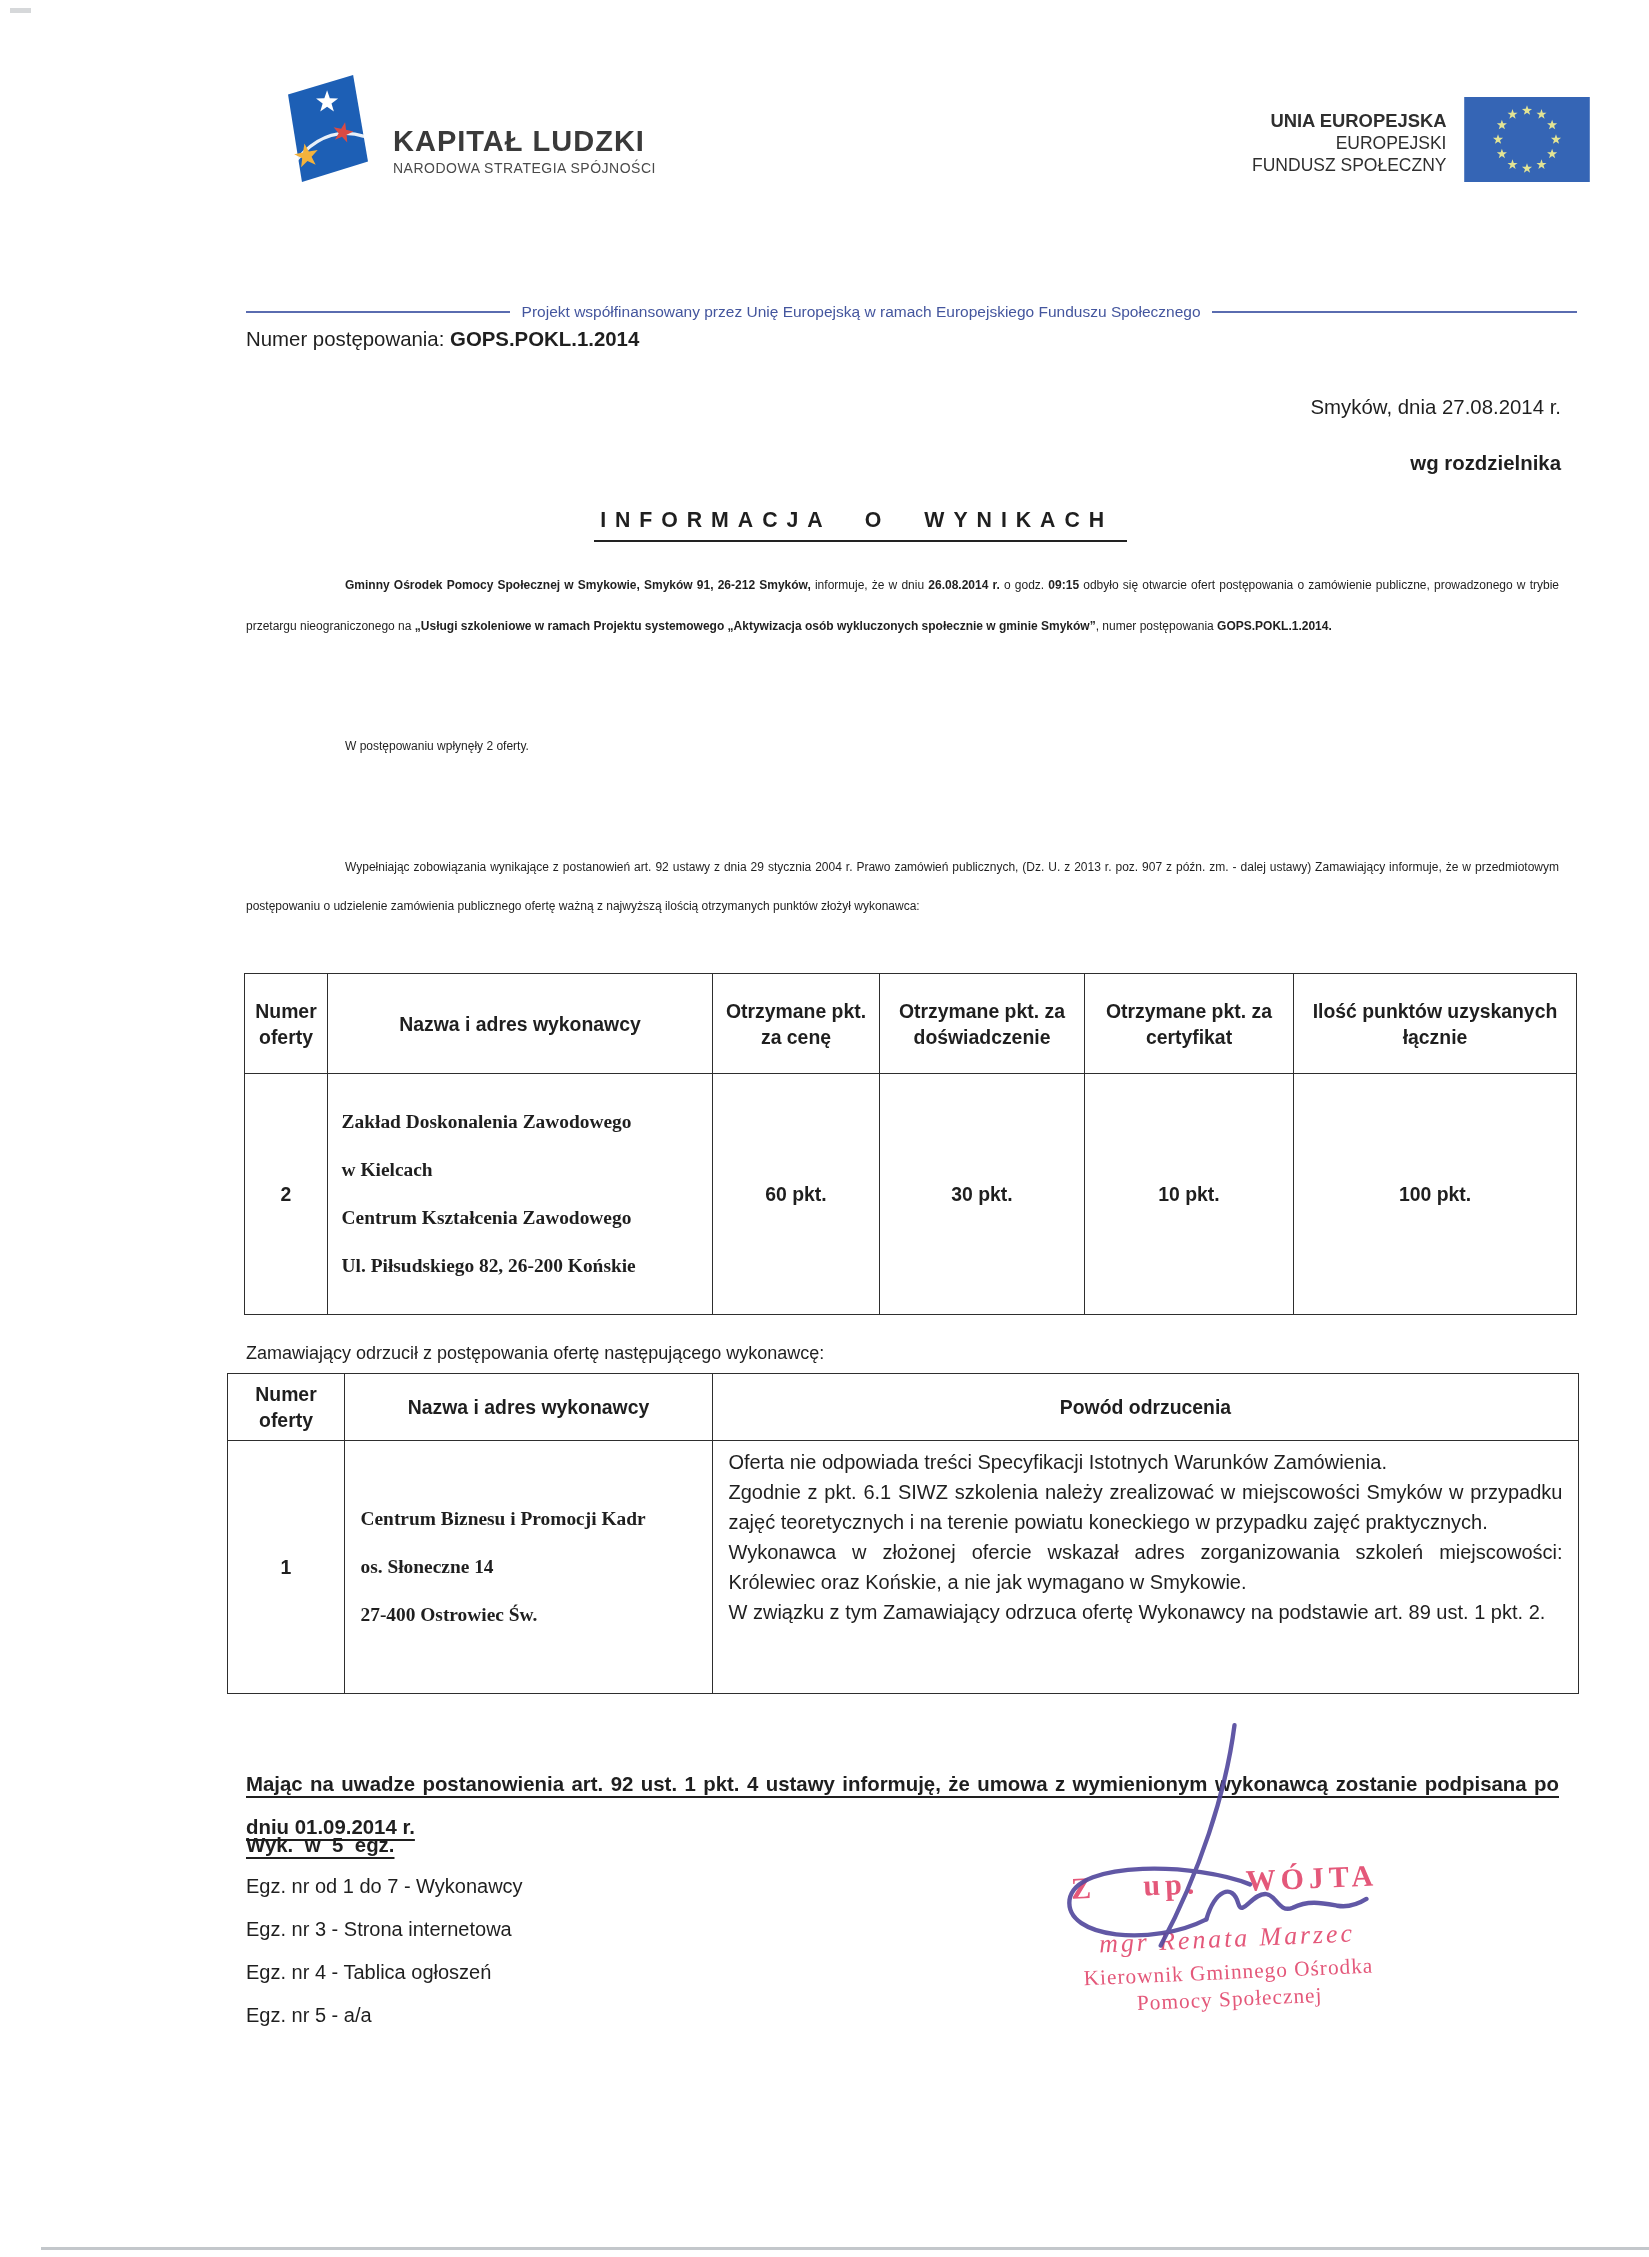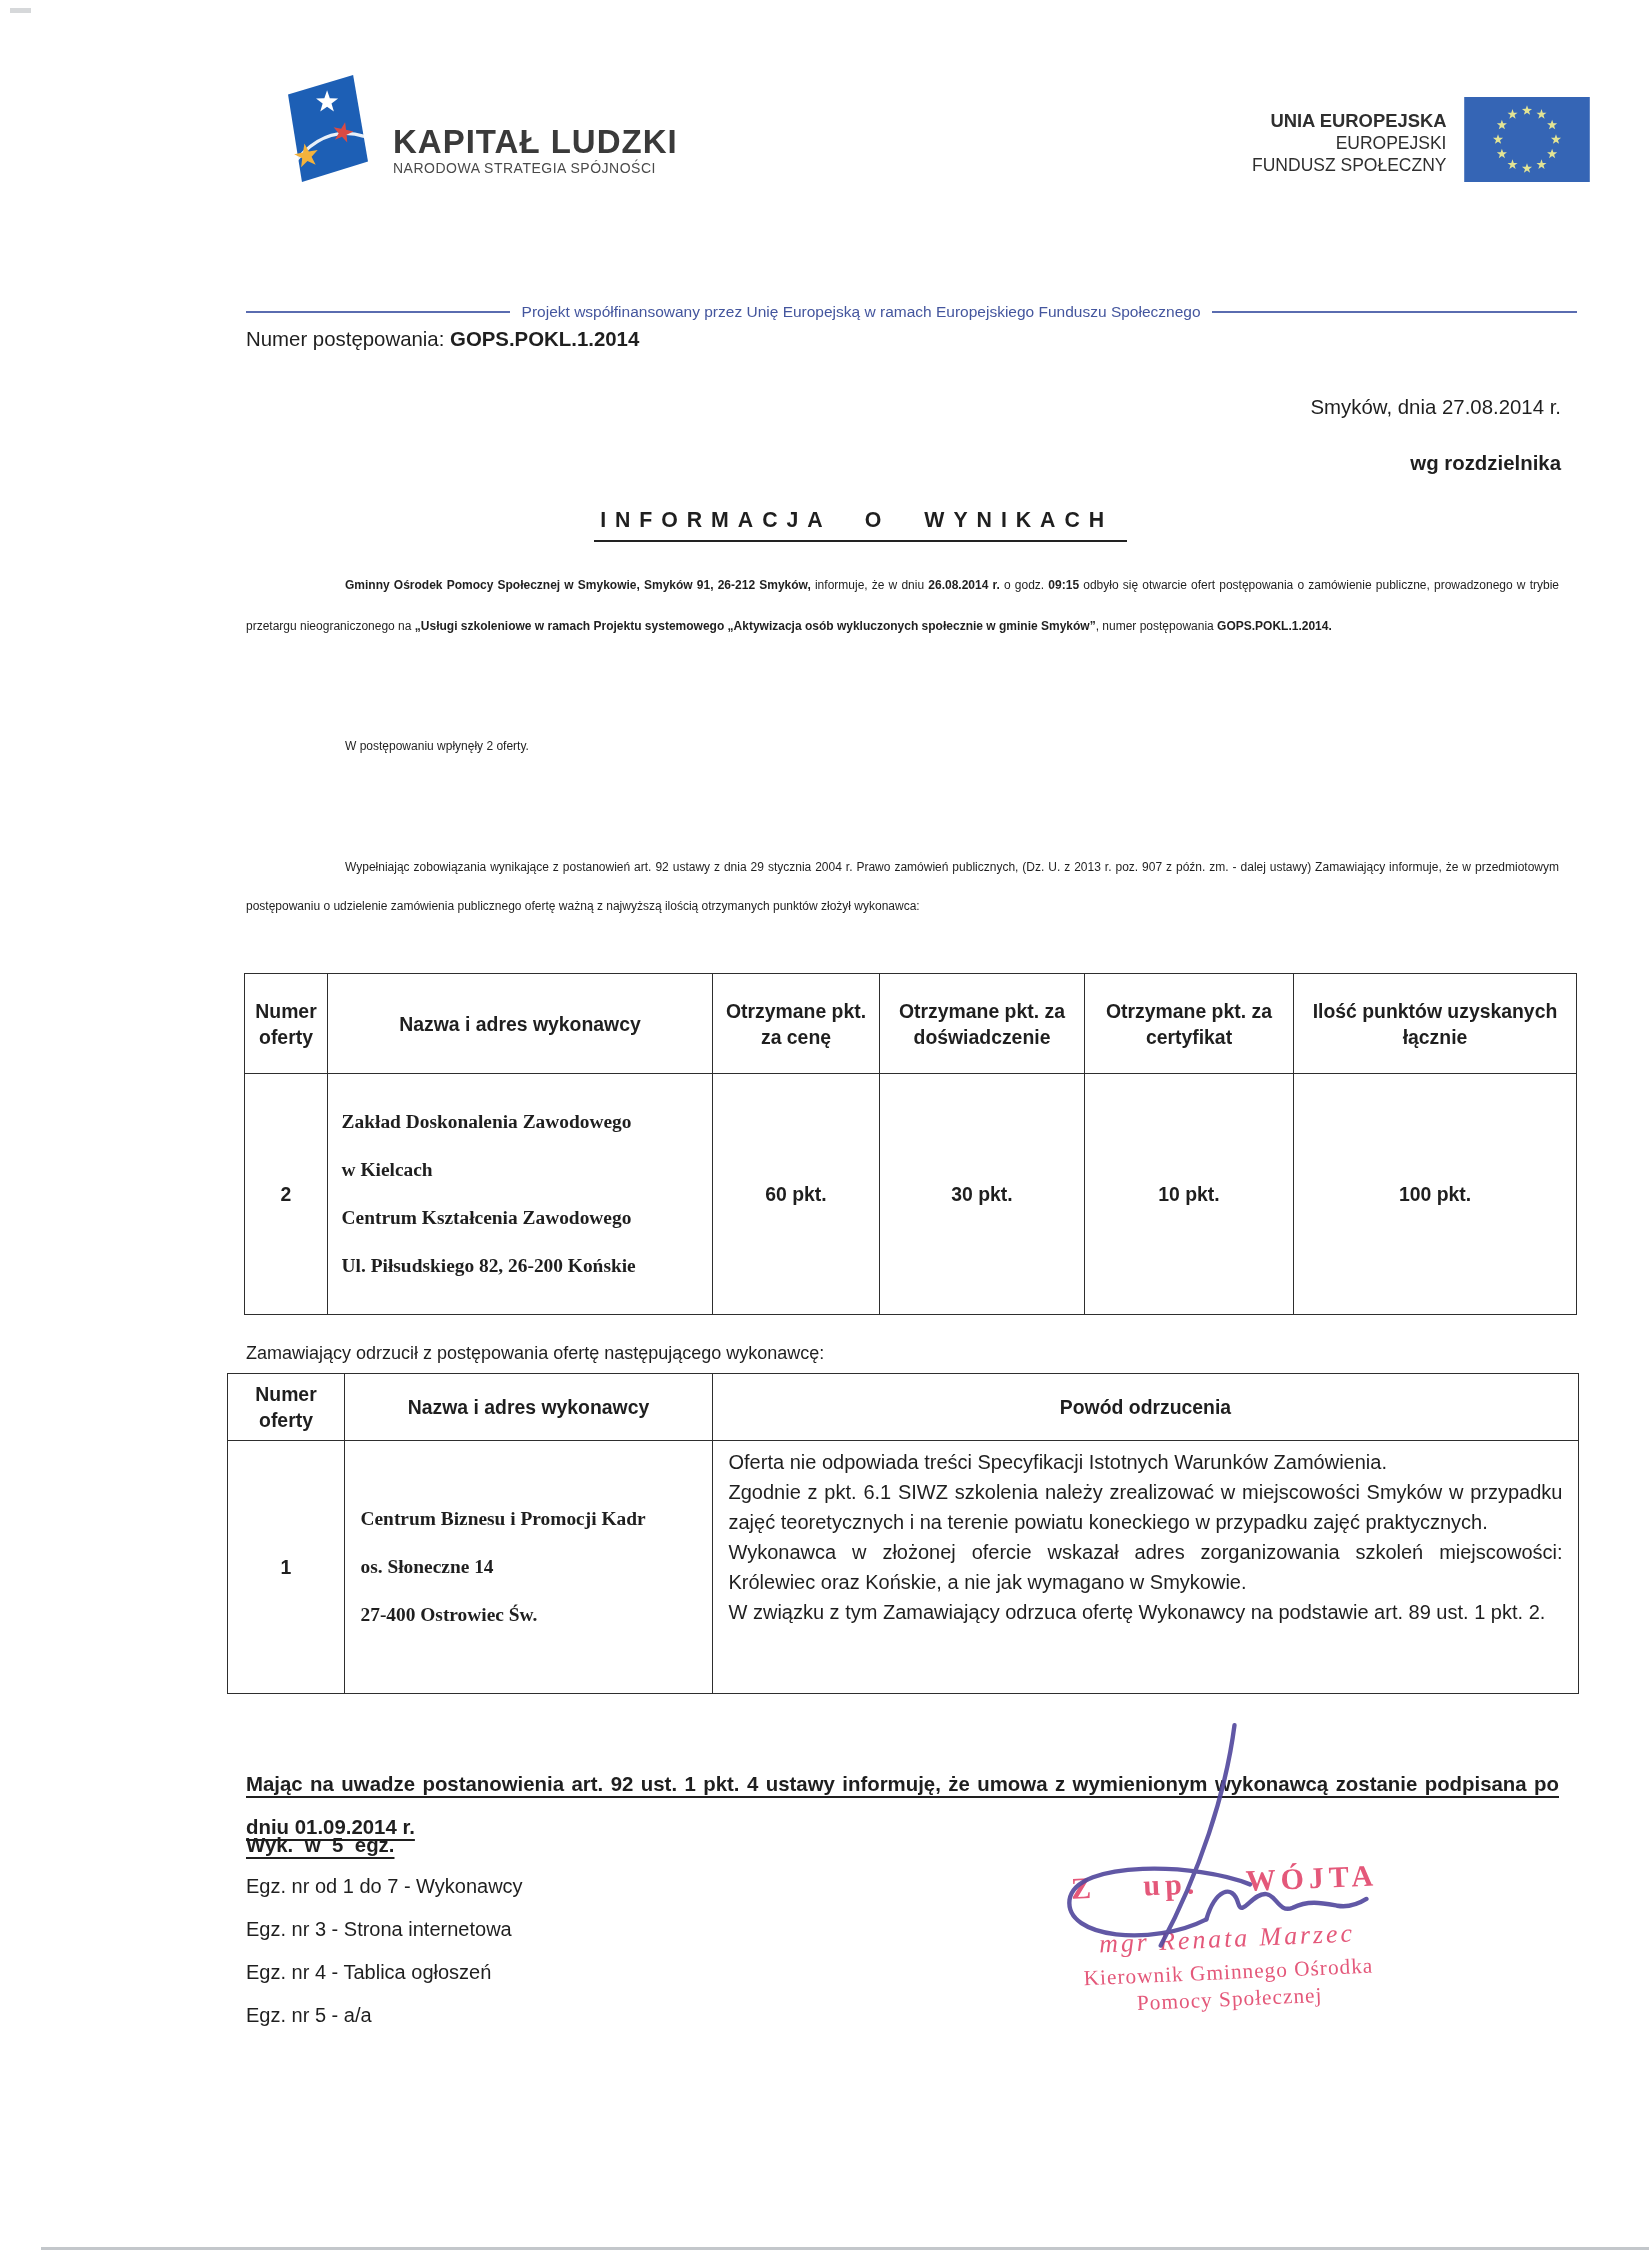--- a/index.html
+++ b/index.html
@@ -11,21 +11,21 @@
     color:#1f1f1f;
     overflow:hidden;
   }
   .abs{position:absolute;}
   .b{font-weight:bold;}
 
   
   .kl-logo{left:275px;top:70px;width:621px;height:116px;display:flex;align-items:center;}
   .kl-flag{width:93px;height:111px;flex:0 0 auto;}
   .kl-text{margin-left:25px;padding-top:47px;}
-  .kl-title{font-size:33px;font-weight:bold;letter-spacing:1px;color:#3a3a3a;line-height:29px;}
+  .kl-title{font-size:29px;font-weight:bold;letter-spacing:1px;color:#3a3a3a;line-height:29px;}
   .kl-sub{font-size:14px;letter-spacing:0.5px;color:#4a4a4a;margin-top:3.9px;}
   .eu-block{right:60px;top:97px;display:flex;align-items:center;}
   .eu-text{text-align:right;margin-right:17.5px;padding-top:7.8px;color:#2f2f2f;}
   .eu-l1{font-size:18.4px;font-weight:bold;line-height:22px;}
   .eu-l2,.eu-l3{font-size:17.5px;line-height:22px;}
   .eu-flag{width:126px;height:85px;}
 
   
   .banner{left:246px;top:303px;width:1331px;display:flex;align-items:center;}
   .banner .rule{height:2.9px;background:#5a6cb0;}

